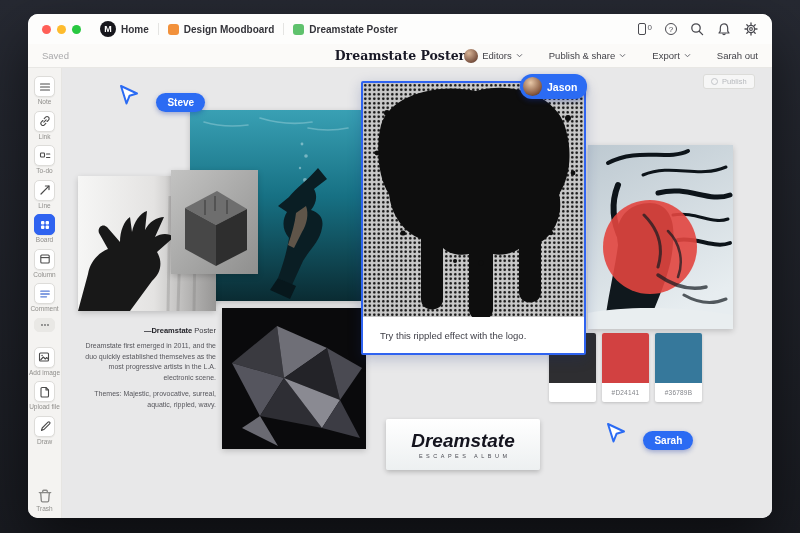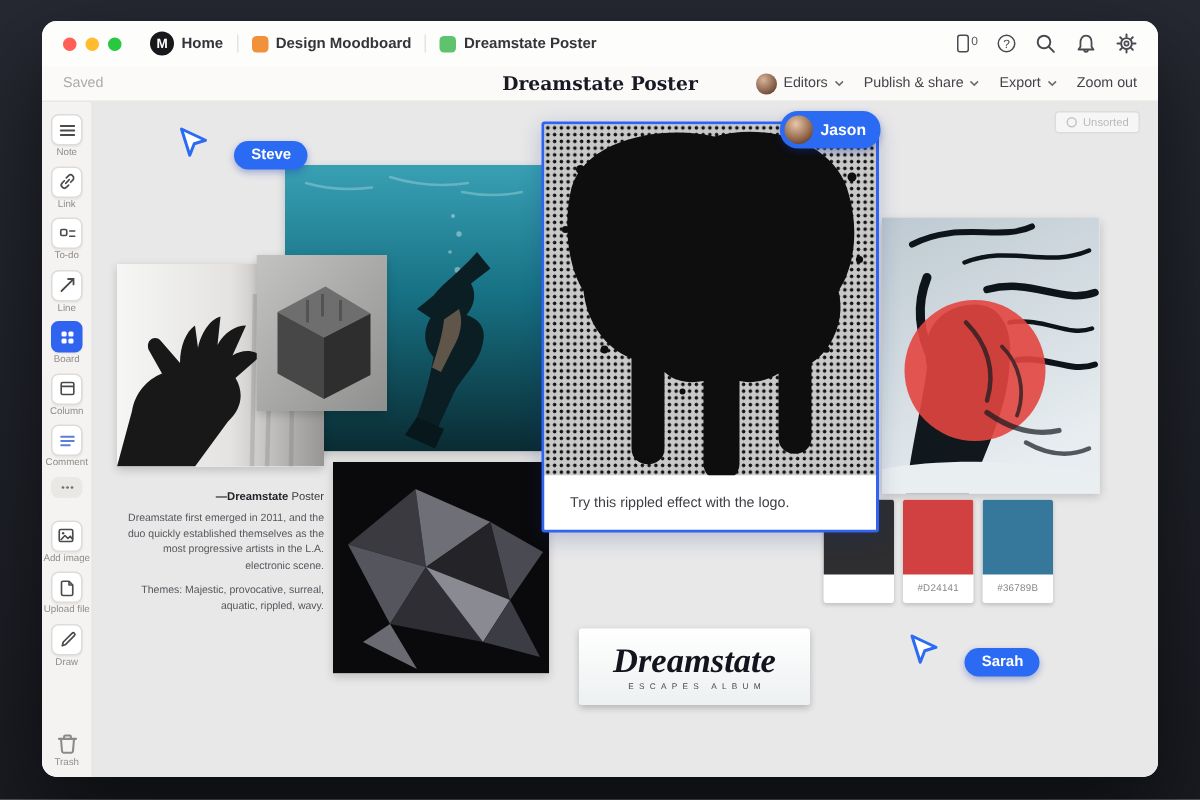--- a/index.html
+++ b/index.html
@@ -27,21 +27,21 @@
   .qicon{width:12px;height:12px;border:1.2px solid #4a4a50;border-radius:50%;
     font-size:8px;display:flex;align-items:center;justify-content:center;color:#4a4a50;}
   .icon-svg{display:block;}
 
   
   .toolrow{height:24px;flex:0 0 24px;position:relative;display:flex;align-items:center;
     padding:0 14px;background:#fbfaf8;border-bottom:1px solid #e8e7e4;justify-content:center;}
   .saved{font-size:9.5px;color:#aaaaac;}
   .doctitle{position:absolute;left:0;right:0;text-align:center;
     font-family:"DejaVu Serif",serif;font-weight:bold;font-size:12.5px;color:#191926;}
-  .tb-right{margin-left:auto;display:flex;align-items:center;gap:13px;font-size:9.5px;color:#434349;z-index:2;}
+  .tb-right{margin-left:auto;display:flex;align-items:center;gap:26px;font-size:9.5px;color:#434349;z-index:2;}
   .menuitem{display:flex;align-items:center;gap:4px;cursor:default;}
   .avatar{width:14px;height:14px;border-radius:50%;
     background:radial-gradient(circle at 35% 30%,#d8b496,#7a5240 70%,#402a20);}
   .chev{width:7px;height:5px;}
 
   
   .main{flex:1;display:flex;min-height:0;}
   .sidebar{width:34px;flex:0 0 34px;background:#f4f3f1;border-right:1px solid #e6e5e2;
     display:flex;flex-direction:column;align-items:center;padding:8px 0 6px;}
   .tool{display:flex;flex-direction:column;align-items:center;margin-bottom:5px;}
@@ -88,21 +88,21 @@
 
   
   .swatch{width:47px;background:#fff;border-radius:2px;box-shadow:0 1px 3px rgba(0,0,0,.18);overflow:hidden;}
   .swatch .block{height:50px;}
   .swatch .hex{height:19px;display:flex;align-items:center;justify-content:center;
     font-size:6.5px;color:#84868b;letter-spacing:.2px;}
 
   
   .album{width:154px;height:51px;background:linear-gradient(#ffffff,#edf0f1);border-radius:2px;
     box-shadow:0 2px 5px rgba(0,0,0,.22);display:flex;flex-direction:column;align-items:center;justify-content:center;}
-  .album .t{font-family:Liberation Serif, serif;font-style:italic;font-weight:bold;font-size:23px;
+  .album .t{font-family:Liberation Sans, sans-serif;font-style:italic;font-weight:bold;font-size:19px;
     color:#14141e;line-height:1;}
   .album .s{font-size:5.5px;letter-spacing:3.5px;color:#4a4a52;margin-top:3px;text-indent:3.5px;}
 </style>
 </head>
 <body>
 
 <div class="window">
 
   <div class="tabrow">
     <div class="lights">
@@ -173,21 +173,21 @@
             <polyline points="1,1.5 4,4.5 7,1.5" fill="none" stroke="#6a6a70" stroke-width="1.2"></polyline>
           </svg>
       </div>
       <div class="menuitem">
         <span>Export</span>
         <svg class="chev" viewBox="0 0 8 6">
             <polyline points="1,1.5 4,4.5 7,1.5" fill="none" stroke="#6a6a70" stroke-width="1.2"></polyline>
           </svg>
       </div>
       <div class="menuitem">
-        <span>Zoom out</span>
+        <span>Sarah out</span>
       </div>
     </div>
   </div>
 
   <div class="main">
 
     <div class="sidebar">
       <div class="tool">
         <div class="toolbtn">
           <svg width="12" height="12" viewBox="0 0 12 12">
@@ -328,21 +328,21 @@
             </g>
           </svg>
         <div class="toollabel">Trash</div>
       </div>
     </div>
 
     <div class="canvas">
 
       <div class="citem unsorted" style="left:641px;top:6px;">
         <div class="dot"></div>
-        <span>Unsorted</span>
+        <span>Publish</span>
       </div>
 
       <div class="citem imgcard" style="left:128px;top:42px;width:172px;height:191px;">
         <svg width="172" height="191" viewBox="0 0 172 191" preserveAspectRatio="none">
           <defs>
               <linearGradient id="sea" x1="0" y1="0" x2="0" y2="1">
             <stop offset="0" stop-color="#39a0b4"></stop>
                 <stop offset="0.45" stop-color="#177184"></stop>
                 <stop offset="1" stop-color="#0a2b32"></stop>
           </linearGradient>

